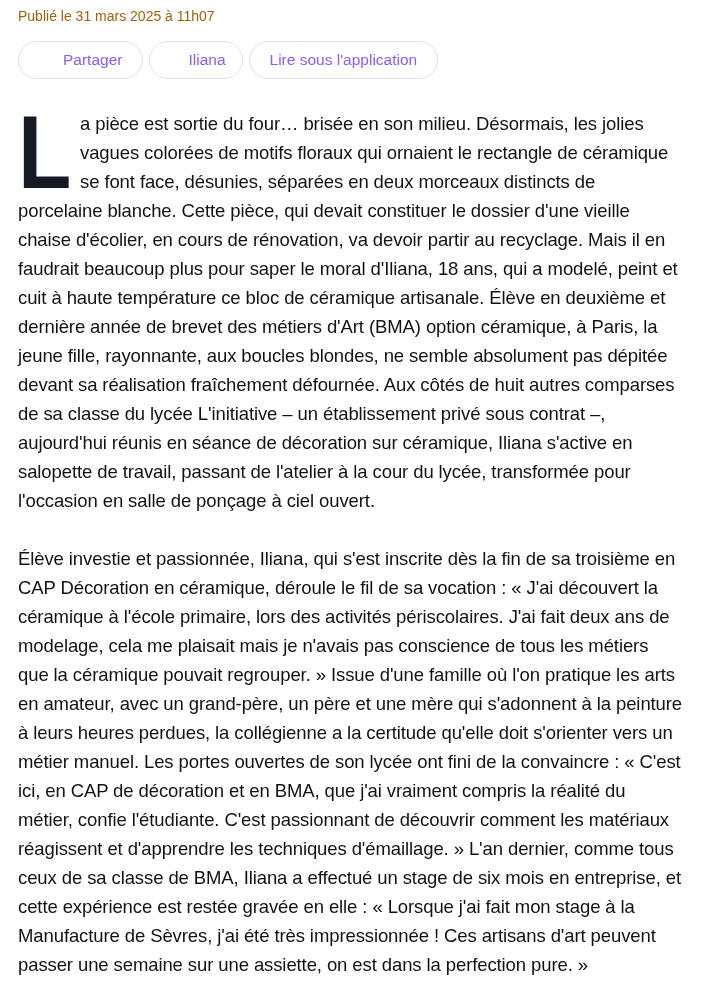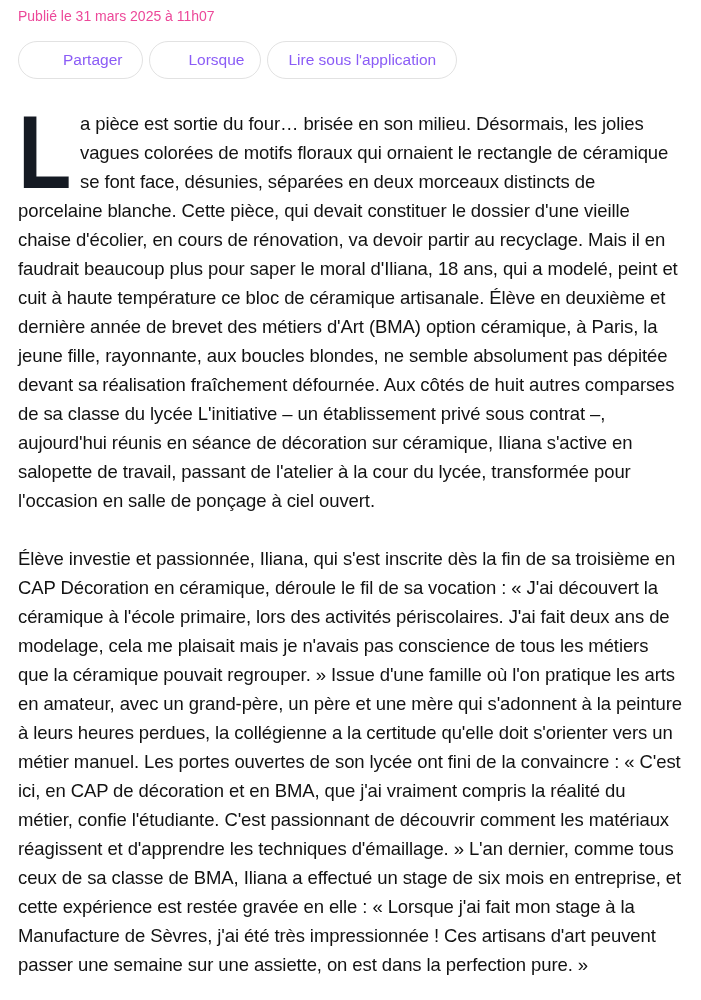--- a/index.html
+++ b/index.html
@@ -11,21 +11,21 @@
     background: #ffffff;
     box-sizing: border-box;
     padding: 8px 18px 0 18px;
     overflow: hidden;
     font-family: "Liberation Sans", sans-serif;
     color: #121212;
   }
   .pub-date {
     font-size: 14px;
     line-height: 17px;
-    color: #ec4899;
+    color: #a16207;
   }
   .actions {
     display: flex;
     align-items: center;
     gap: 6px;
     margin-top: 16px;
   }
   .btn {
     height: 38px;
     box-sizing: border-box;
@@ -68,21 +68,21 @@
 </style>
 </head>
 <body>
 
 <div class="page">
 
   <div class="pub-date">Publié le 31 mars 2025 à 11h07</div>
 
   <div class="actions">
     <button class="btn pad-icon-lg">Partager</button>
-    <button class="btn pad-icon-sm">Lorsque</button>
+    <button class="btn pad-icon-sm">Iliana</button>
     <button class="btn pad-even">Lire sous l'application</button>
   </div>
 
   <div class="article">
 
     <p class="para">
       <span class="dropcap">L</span><span><span>a pièce est sortie du four… brisée en son milieu. Désormais, les jolies vagues colorées de motifs floraux qui ornaient le rectangle de céramique se font face, désunies, séparées en deux morceaux distincts de porcelaine blanche. Cette pièce, qui devait constituer le dossier d'une vieille chaise d'écolier, en cours de rénovation, va devoir partir au recyclage. Mais il en faudrait beaucoup plus pour saper le moral d'Iliana, 18 ans, qui a modelé, peint et cuit à haute température ce bloc de céramique artisanale. Élève en deuxième et dernière année de brevet des métiers d'Art (BMA) option céramique, à Paris, la jeune fille, rayonnante, aux boucles blondes, ne semble absolument pas dépitée devant sa réalisation fraîchement défournée. Aux côtés de huit autres comparses de sa classe du lycée L'initiative – un établissement privé sous contrat –, aujourd'hui réunis en séance de décoration sur céramique, Iliana s'active en salopette de travail, passant de l'atelier à la cour du lycée, transformée pour l'occasion en salle de ponçage à ciel ouvert.</span></span>
     </p>
 
     <p class="para"><span>Élève investie et passionnée, Iliana, qui s'est inscrite dès la fin de sa troisième en CAP Décoration en céramique, déroule le fil de sa vocation&nbsp;: </span><span class="it">«&nbsp;J'ai découvert la céramique à l'école primaire, lors des activités périscolaires. J'ai fait deux ans de modelage, cela me plaisait mais je n'avais pas conscience de tous les métiers que la céramique pouvait regrouper.&nbsp;» </span><span>Issue d'une famille où l'on pratique les arts en amateur, avec un grand-père, un père et une mère qui s'adonnent à la peinture à leurs heures perdues, la collégienne a la certitude qu'elle doit s'orienter vers un métier manuel. Les portes ouvertes de son lycée ont fini de la convaincre&nbsp;: </span><span class="it">«&nbsp;C'est ici, en CAP de décoration et en BMA, que j'ai vraiment compris la réalité du métier, </span><span>confie l'étudiante. </span><span class="it">C'est passionnant de découvrir comment les matériaux réagissent et d'apprendre les techniques d'émaillage.&nbsp;» </span><span>L'an dernier, comme tous ceux de sa classe de BMA, Iliana a effectué un stage de six mois en entreprise, et cette expérience est restée gravée en elle&nbsp;: </span><span class="it">«&nbsp;Lorsque j'ai fait mon stage à la Manufacture de Sèvres, j'ai été très impressionnée&nbsp;! Ces artisans d'art peuvent passer une semaine sur une assiette, on est dans la perfection pure.&nbsp;»</span></p>

